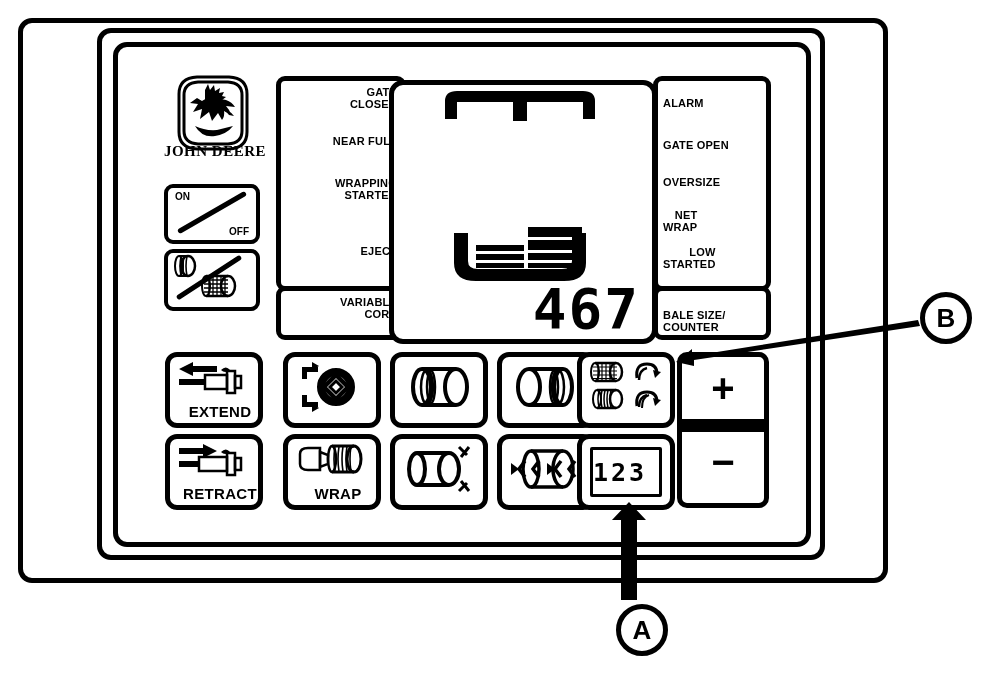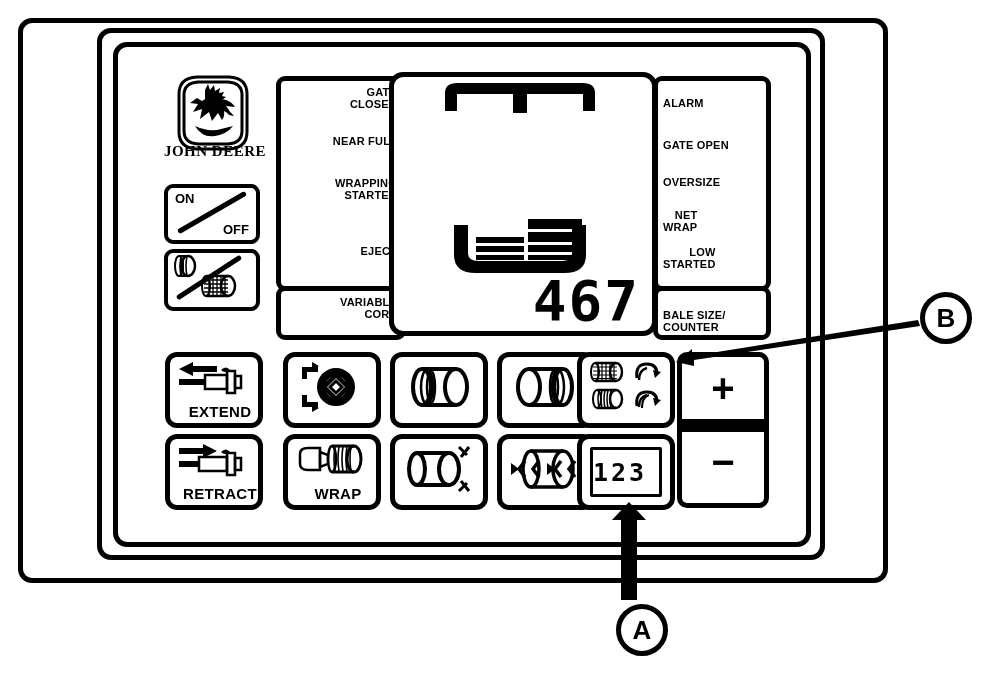--- a/index.html
+++ b/index.html
@@ -50,21 +50,21 @@
   .sq-btn {
     border: 4px solid #000;
     border-radius: 9px;
     background: #fff;
     position: absolute;
   }
   .onoff { left: 164px; top: 184px; width: 88px; height: 52px; }
   .netsw { left: 164px; top: 249px; width: 88px; height: 54px; }
   .onoff .lbl {
     position: absolute;
-    font-size: 13px;
+    font-size: 10px;
     font-weight: bold;
     font-family: "Liberation Sans", sans-serif;
     color: #000;
   }
   .onoff .lbl-on  { left: 7px;  top: 3px; }
   .onoff .lbl-off { right: 7px; bottom: 3px; }
   .slash {
     position: absolute;
     background: #000;
     height: 5px;
@@ -94,21 +94,21 @@
     white-space: pre-line;
   }
   .ann-left-main .ann-lbl  { right: 4px; text-align: right; }
   .ann-left-lower .ann-lbl { right: 4px; text-align: right; }
   .ann-right-main .ann-lbl  { left: 5px; text-align: right; }
   .ann-right-lower .ann-lbl { left: 5px; text-align: left; }
 
   
   .lcd {
     position: absolute;
-    left: 389px; top: 72px;
+    left: 389px; top: 80px;
     width: 258px; height: 254px;
     border: 5px solid #000;
     border-radius: 14px;
     background: #fff;
     overflow: hidden;
   }
   .lcd-seg {
     position: absolute;
     right: 12px; bottom: 2px;
     font-size: 56px;

